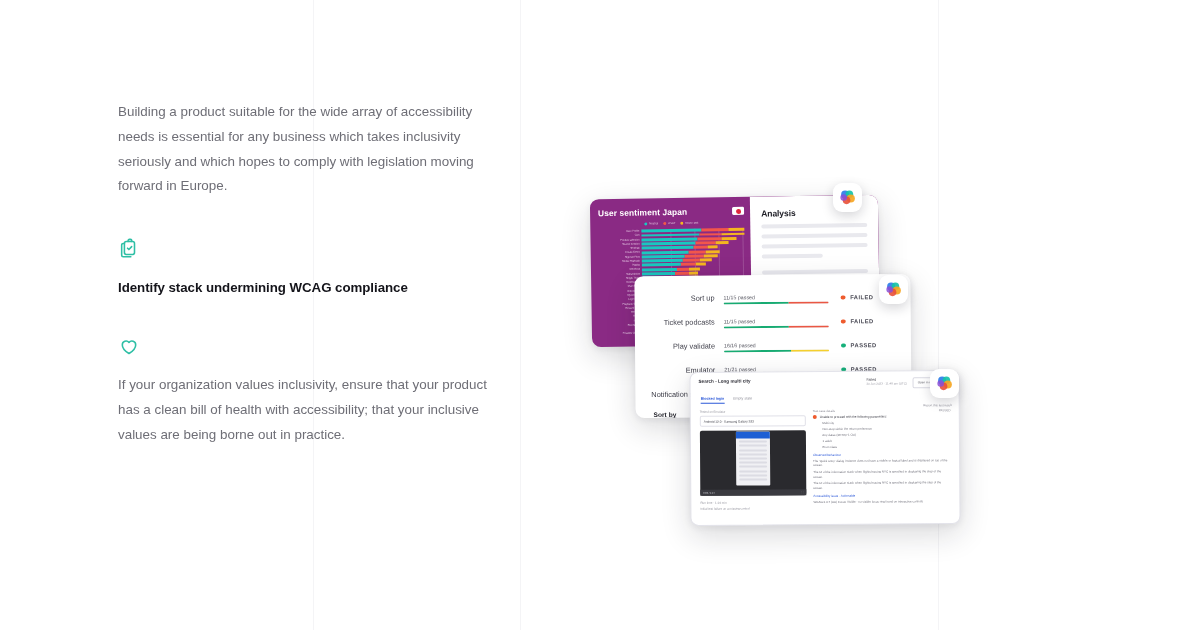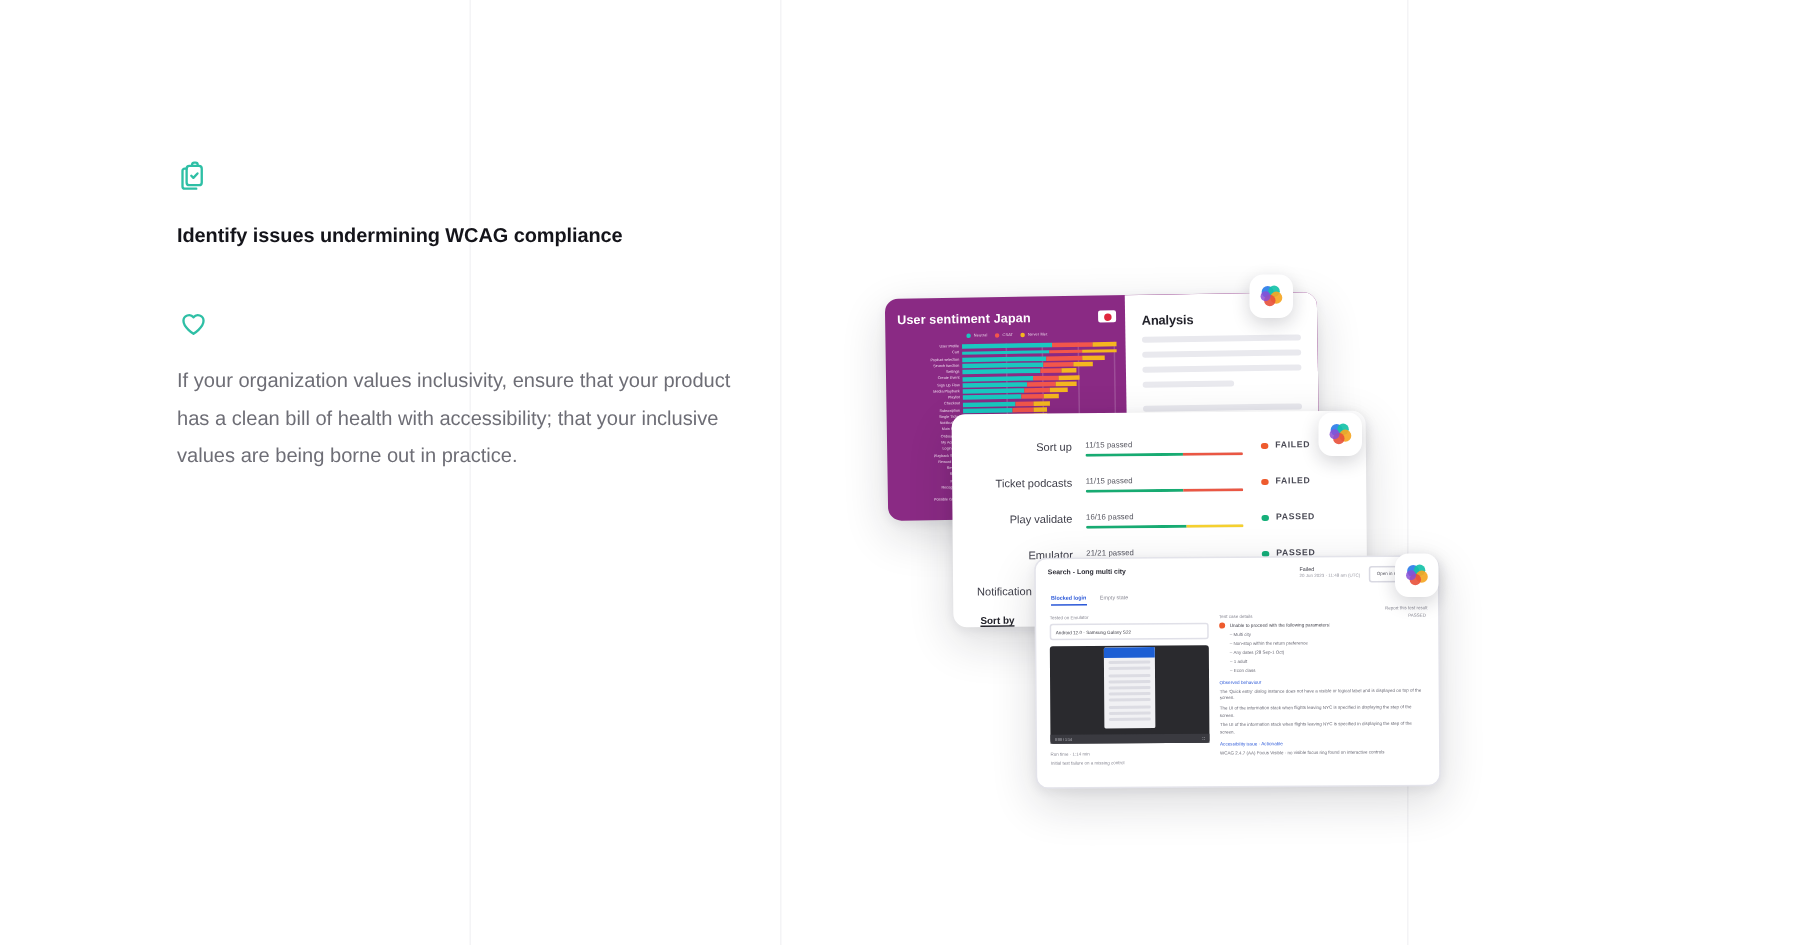--- a/index.html
+++ b/index.html
@@ -162,31 +162,32 @@
   <div class="guide" style="left:313px"></div>
   <div class="guide" style="left:520px"></div>
   <div class="guide" style="left:938px"></div>
 </div>
 
 <div class="page">
 
   <div class="copy">
 
 
+    <p class="intro">Building a product suitable for the wide array of accessibility needs is essential for any business which takes inclusivity seriously and which hopes to comply with legislation moving forward in Europe.</p>
 
     <div class="feature f1">
       <span class="feature-icon">
         <svg viewBox="0 0 24 24" fill="none" stroke="currentColor" stroke-width="1.7" stroke-linecap="round" stroke-linejoin="round">
           <rect x="7" y="5" width="11" height="14" rx="2"></rect>
           <path d="M11 5V4a1.4 1.4 0 0 1 1.4-1.4h1.2A1.4 1.4 0 0 1 15 4v1"></path>
           <path d="M7 7H5.6A1.6 1.6 0 0 0 4 8.6V20a1.6 1.6 0 0 0 1.6 1.6H14"></path>
           <path d="M10.4 12.2l1.5 1.5 3-3.2"></path>
         </svg>
       </span>
-      <h3 class="feature-title">Identify issues undermining WCAG compliance</h3>
+      <h3 class="feature-title">Identify stack undermining WCAG compliance</h3>
     </div>
 
     <div class="feature f2">
       <span class="feature-icon">
         <svg viewBox="0 0 24 24" fill="none" stroke="currentColor" stroke-width="1.7" stroke-linecap="round" stroke-linejoin="round">
           <path d="M12 20.2s-7.3-4.5-7.3-9.4A4.1 4.1 0 0 1 12 8.2a4.1 4.1 0 0 1 7.3 2.6c0 4.9-7.3 9.4-7.3 9.4z"></path>
         </svg>
       </span>
       <p class="feature-body">If your organization values inclusivity, ensure that your product has a clean bill of health with accessibility; that your inclusive values are being borne out in practice.</p>
     </div>

